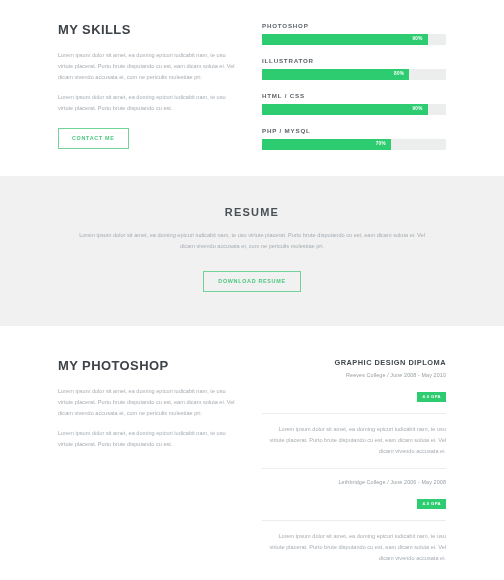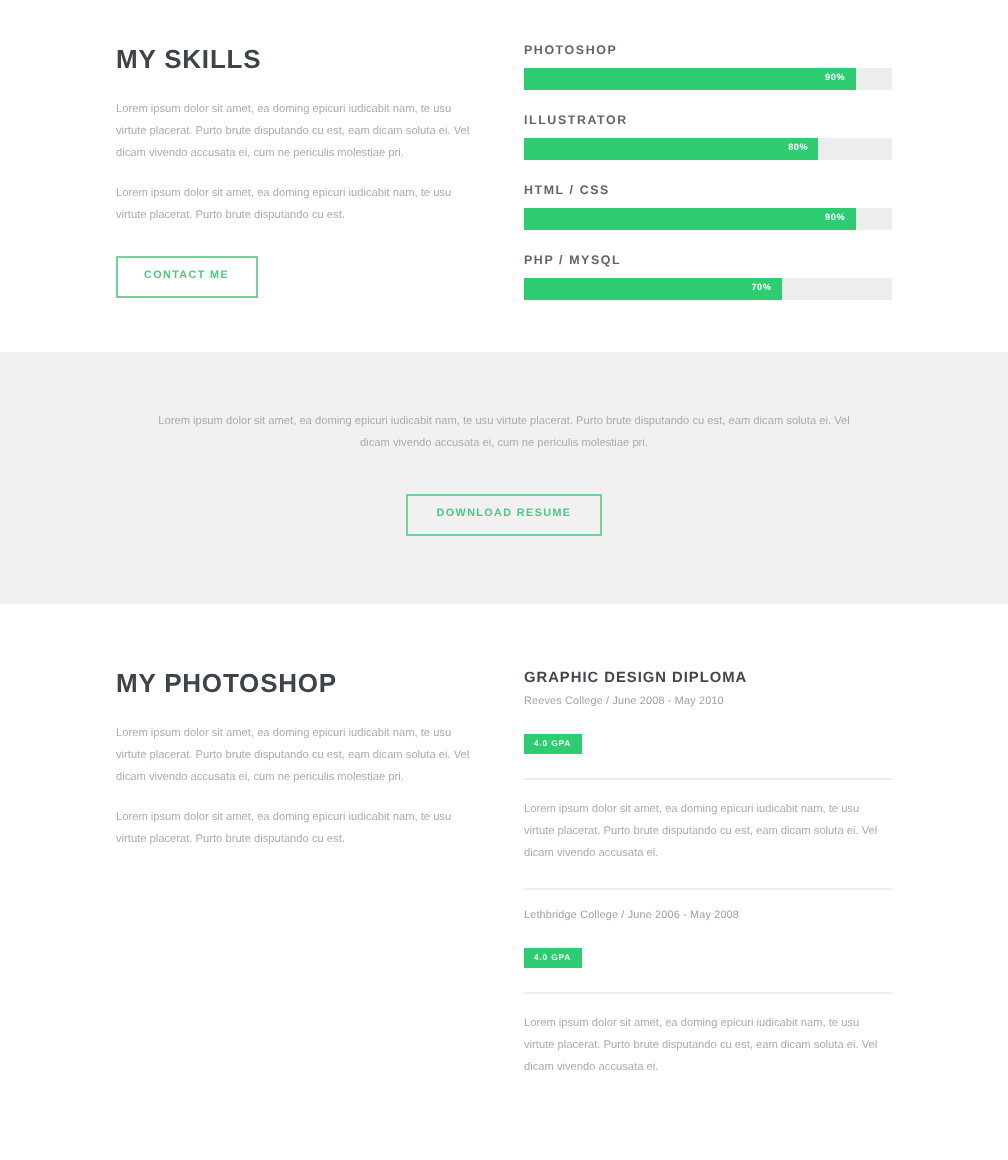--- a/index.html
+++ b/index.html
@@ -132,21 +132,21 @@
     width: 0; height: 0;
     border-left: 13px solid transparent;
     border-right: 13px solid transparent;
     border-top: 10px solid #f1f1f1;
   }
 
   
   .education-section { padding-top: 32px; background:#fff; }
   .edu-grid { display: flex; gap: 24px; align-items: flex-start; }
 
-  .edu-entry { margin-bottom: 10px; }
+  .edu-entry { margin-bottom: 10px; text-align: right; }
   .edu-title {
     font-size: 7.4px;
     font-weight: bold;
     color: #41474c;
     letter-spacing: 0.5px;
     margin-bottom: 5px;
     text-transform: uppercase;
   }
   .edu-meta {
     font-size: 5.4px;
@@ -230,20 +230,21 @@
             </div>
           </div>
 
         </div>
       </div>
     </div>
   </section>
 
   <section class="section resume-section">
     <div class="inner">
+      <h2 class="heading-center">RESUME</h2>
       <p class="body-copy-center">Lorem ipsum dolor sit amet, ea doming epicuri iudicabit nam, te usu virtute placerat. Purto brute disputando cu est, eam dicam soluta ei. Vel dicam vivendo accusata ei, cum ne periculis molestiae pri.</p>
       <div class="btn-center-wrap">
         <button class="btn-outline-center">DOWNLOAD RESUME</button>
       </div>
     </div>
     <div class="notch"></div>
   </section>
 
   <section class="section education-section">
     <div class="inner">

